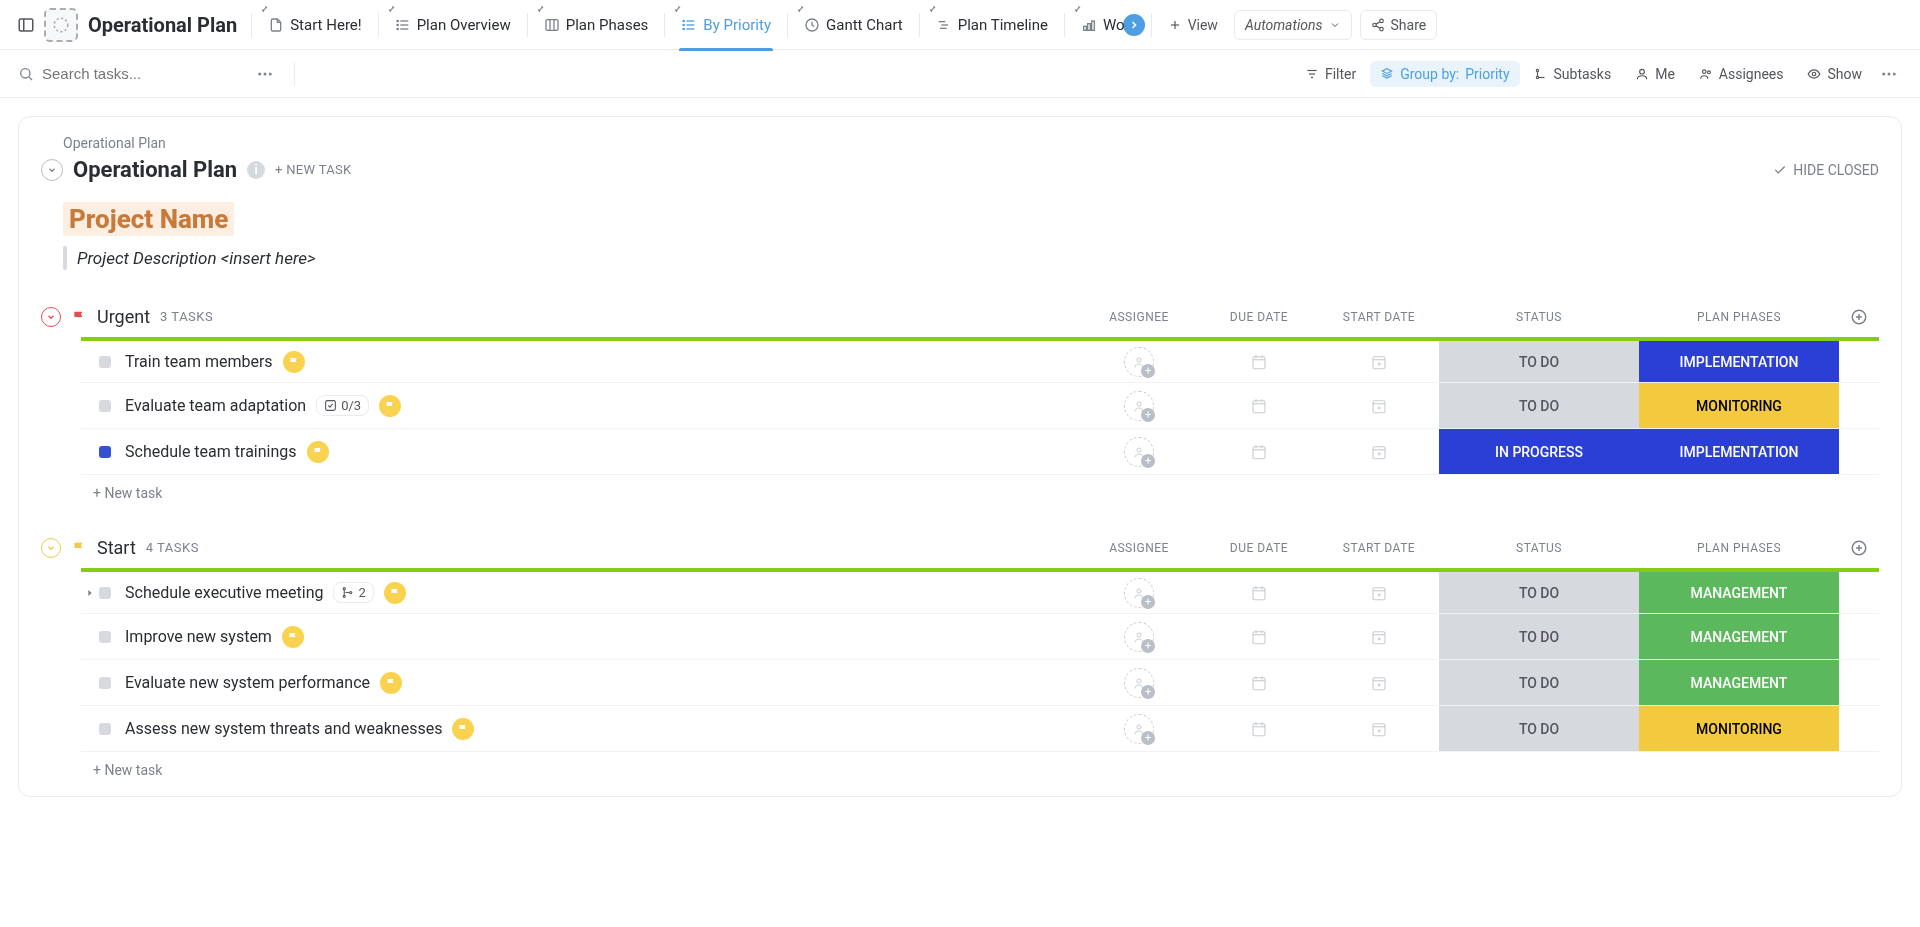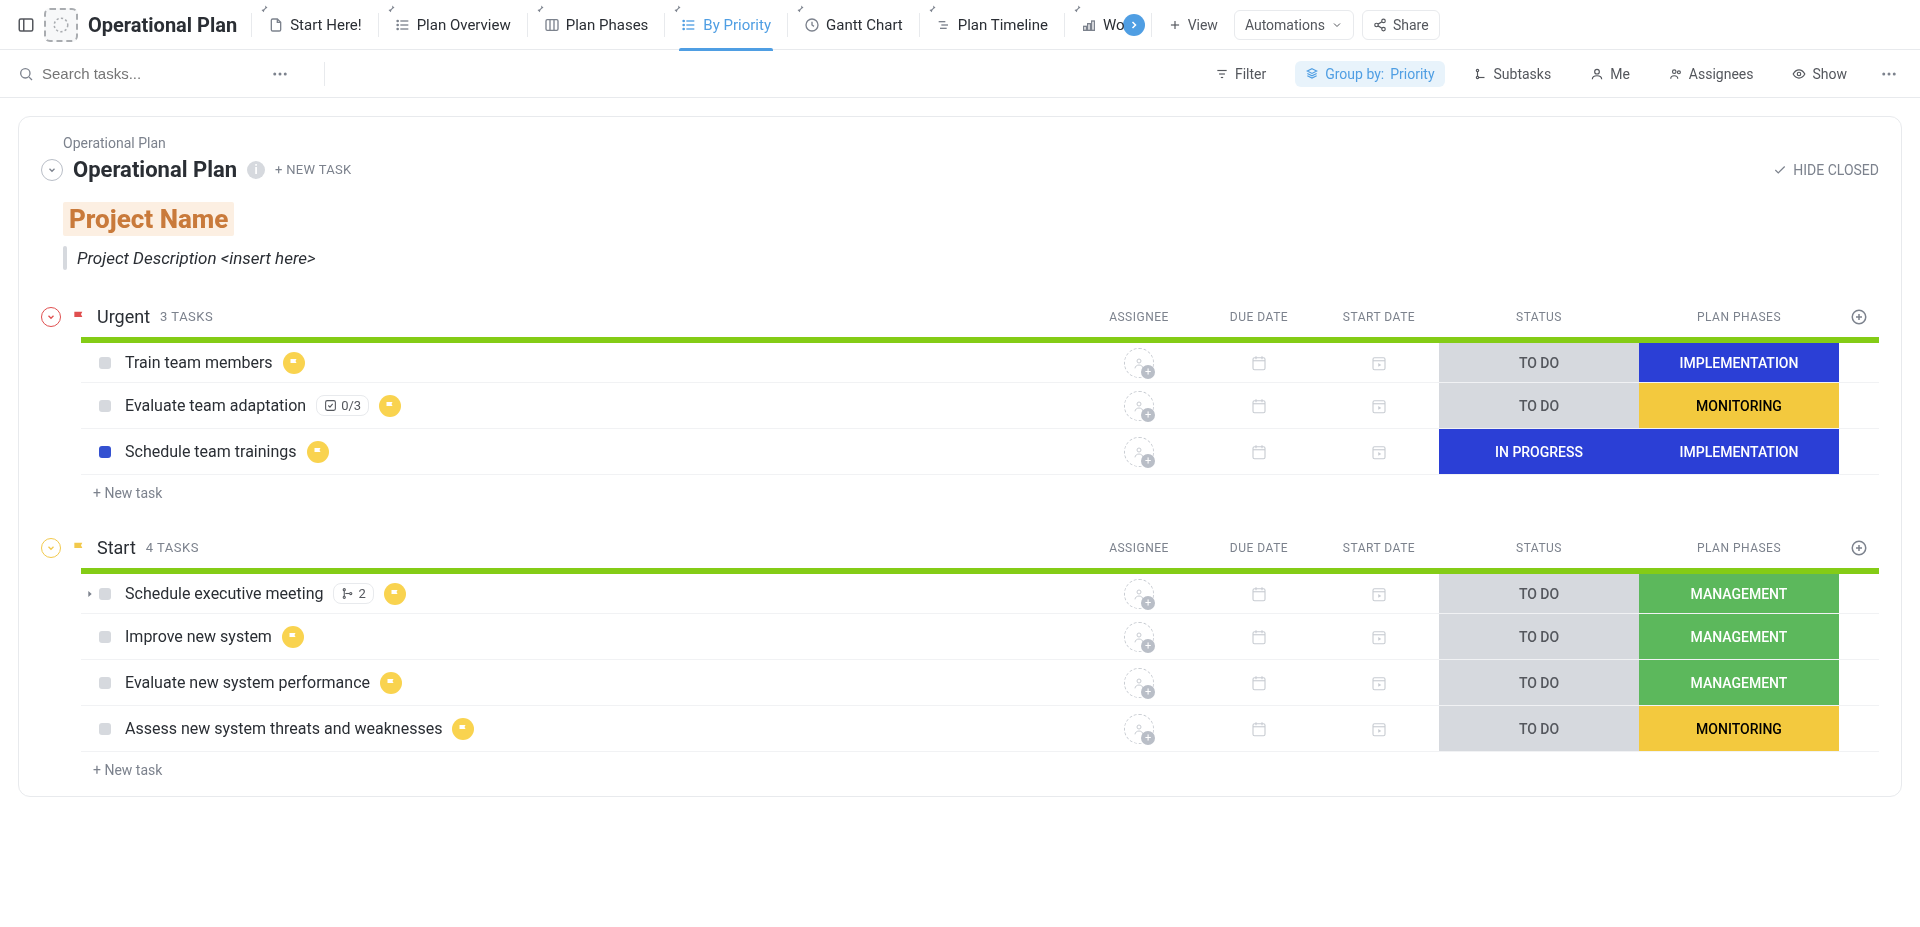--- a/index.html
+++ b/index.html
@@ -14,21 +14,21 @@
 .tab .pin{position:absolute;top:4px;left:2px;color:#7c828d;}
 .tab.active { color: #4f9ee3; }
 .tab.active::after { content: ""; position: absolute; bottom: -1px; left: 8px; right: 8px; height: 3px; background: #4f9ee3; border-radius: 2px 2px 0 0; }
 .tab-icon { color: #7c828d; display:flex; }
 .tab.active .tab-icon { color:#4f9ee3;}
 .scroll-circle{width:22px;height:22px;border-radius:50%;background:#4f9ee3;color:#fff;display:flex;align-items:center;justify-content:center;margin-left:-6px;}
 .spacer { flex: 1; }
 .btn-light { display:flex;align-items:center;gap:6px;padding:6px 10px;border:1px solid #e8eaed;border-radius:6px;color:#54575d;font-size:14px;cursor:pointer;}
 .btn-plain { display:flex;align-items:center;gap:6px;padding:6px 10px;color:#54575d;font-size:14px;cursor:pointer;}
 
-.toolbar { display:flex; align-items:center; height:48px; padding: 0 18px; border-bottom:1px solid #e8eaed;gap:19px;}
+.toolbar { display:flex; align-items:center; height:48px; padding: 0 18px; border-bottom:1px solid #e8eaed;gap:4px;}
 .search-wrap { display:flex;align-items:center;gap:8px;color:#7c828d;width:230px;}
 .search-input { border:none;outline:none;font-size:15px;color:#54575d;width:180px;}
 .pill { display:flex;align-items:center;gap:6px;padding:5px 10px;border-radius:6px;font-size:14px;color:#54575d;cursor:pointer;}
 .pill.active{background:#e8f3fb;color:#4f9ee3;}
 .pill .label2{color:#4f9ee3;}
 
 .content{padding:18px 18px 40px 18px;}
 .card{border:1px solid #e8eaed;border-radius:12px;padding:18px 22px;}
 .breadcrumb{color:#7c828d;font-size:14px;margin-left:22px;}
 .card-header{display:flex;align-items:center;gap:10px;margin-top:6px;}
@@ -56,21 +56,21 @@
 .columns{display:flex;align-items:center;margin-left:auto;gap:0;}
 .col-h{color:#7c828d;font-size:12px;letter-spacing:.5px;text-align:center;}
 .col-assignee{width:120px;}
 .col-date{width:120px;}
 .col-status{width:200px;}
 .col-phase{width:200px;}
 .col-add{width:40px;display:flex;justify-content:center;color:#7c828d;cursor:pointer;}
 
 .rows{margin-top:10px;margin-left:40px;}
 .row{display:flex;align-items:center;height:46px;border-bottom:1px solid #f1f2f4;}
-.row:first-child{border-top:6px solid #84cc16;}
+.row:first-child{border-top:4px solid #84cc16;}
 .row-expand{width:18px;color:#7c828d;display:flex;justify-content:center;}
 .row-status-dot{width:12px;height:12px;border-radius:3px;margin-right:14px;}
 .row-status-dot.grey{background:#d6d9de;}
 .row-status-dot.blue{background:#3451d1;}
 .row-name{font-size:16px;color:#2a2e34;}
 .row-sub{display:flex;align-items:center;gap:4px;border:1px solid #e8eaed;border-radius:8px;padding:2px 7px;margin-left:10px;color:#54575d;font-size:13px;}
 .flag-badge{width:22px;height:22px;border-radius:50%;display:flex;align-items:center;justify-content:center;margin-left:10px;}
 .flag-badge.red{background:#f9d34f;}
 .flag-badge svg{color:#fff;}
 .row-cells{display:flex;align-items:center;margin-left:auto;height:100%;}
@@ -234,21 +234,21 @@
   <div class="tab-sep"></div>
 
   <div class="btn-plain">
     <svg width="14" height="14" viewBox="0 0 24 24" fill="none" stroke="currentColor" stroke-width="2">
         <line x1="12" y1="5" x2="12" y2="19"></line>
         <line x1="5" y1="12" x2="19" y2="12"></line>
       </svg>
     <span>View</span>
   </div>
 
-  <div class="btn-light" style="margin-left:4px;">
+  <div class="btn-light" style="margin-left:4px;font-style:italic;">
     <span>Automations</span>
     <svg width="12" height="12" viewBox="0 0 24 24" fill="none" stroke="currentColor" stroke-width="2">
         <polyline points="6 9 12 15 18 9"></polyline>
       </svg>
   </div>
 
   <div class="btn-light" style="margin-left:6px;">
     <svg width="14" height="14" viewBox="0 0 24 24" fill="none" stroke="currentColor" stroke-width="2">
         <circle cx="18" cy="5" r="3"></circle>
         <circle cx="6" cy="12" r="3"></circle>

